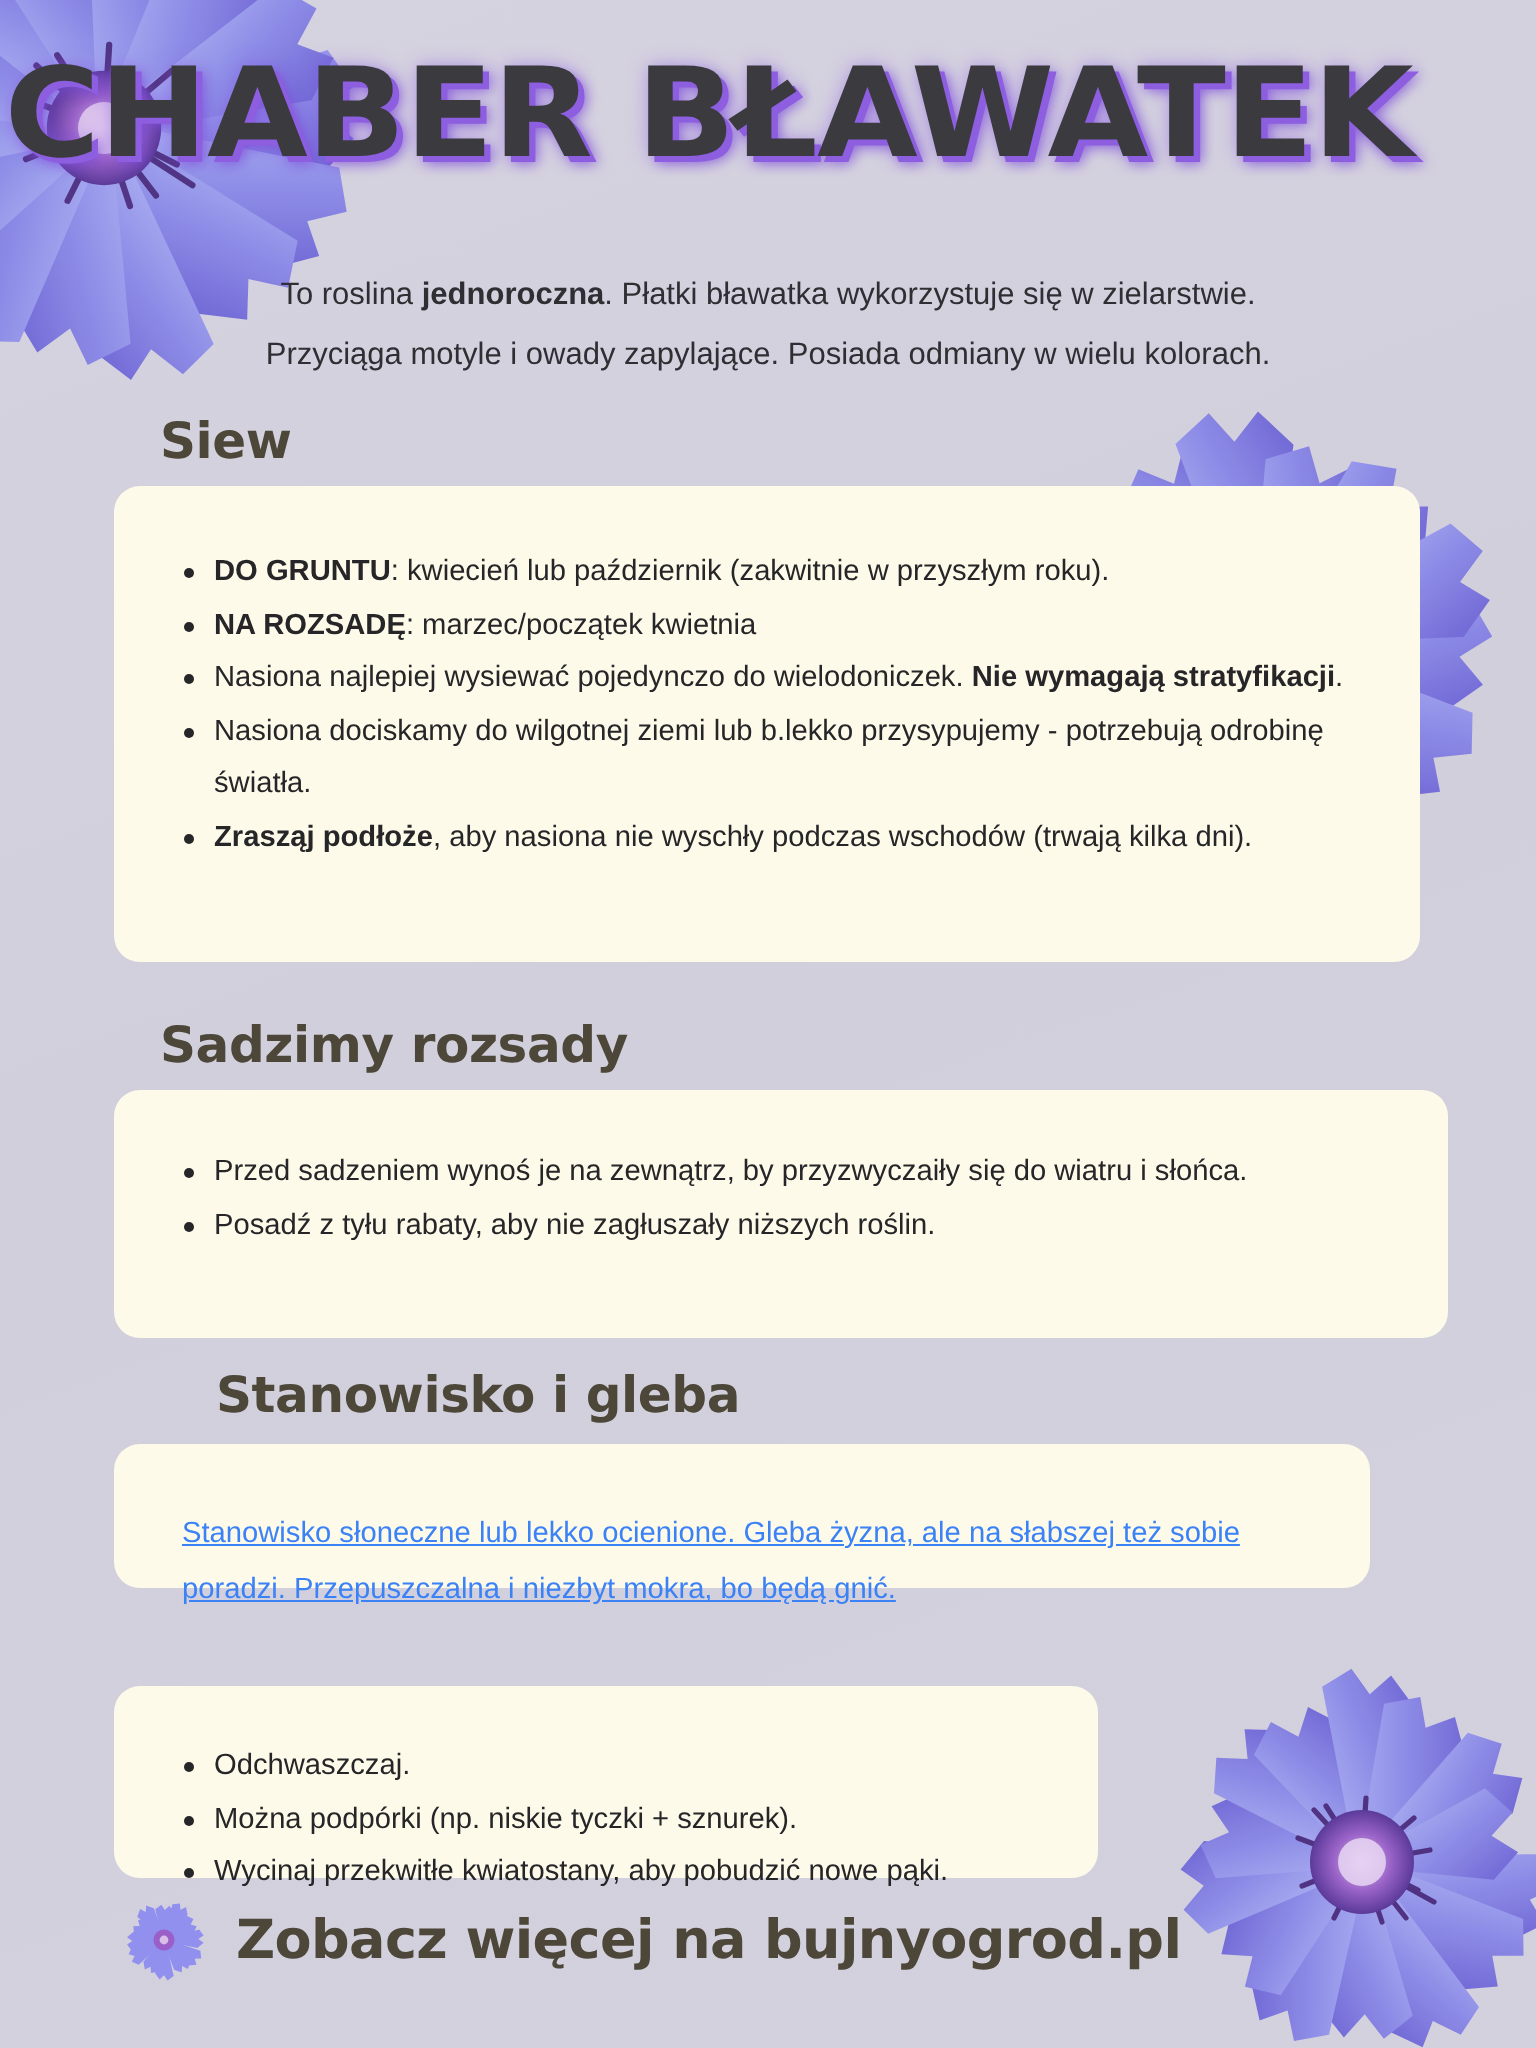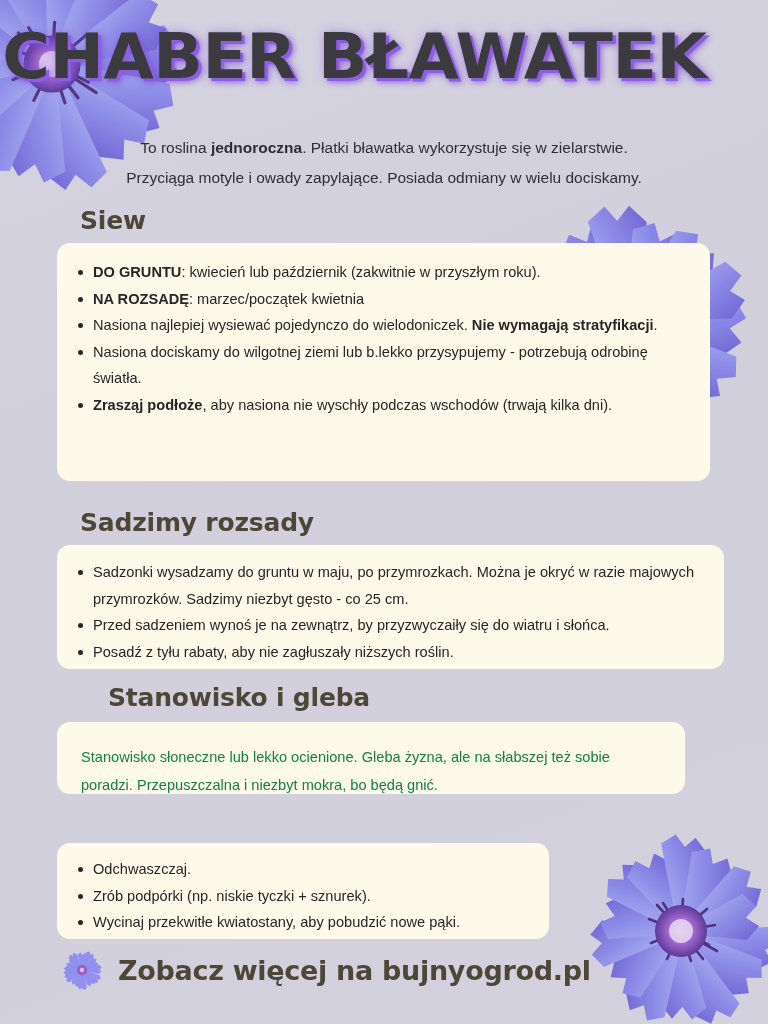--- a/index.html
+++ b/index.html
@@ -86,21 +86,21 @@
   .card {
     position: absolute;
     background: #fdfaea;
     border-radius: 13px;
     box-sizing: border-box;
     z-index: 2;
   }
   .card.above { z-index: 4; }
 
   .card ul {
-    margin: 2px;
+    margin: 16px;
     padding: 0;
     list-style: none;
   }
   .card li {
     position: relative;
     padding-left: 20px;
     font-size: 14.6px;
     line-height: 1.82;
     color: #262628;
   }
@@ -109,24 +109,25 @@
     position: absolute;
     left: 5px;
     top: 11px;
     width: 5px;
     height: 5px;
     border-radius: 50%;
     background: #262628;
   }
   .card li b { font-weight: bold; }
   .card p {
-    margin: 8px;
+    margin: 18px;
     font-size: 14.6px;
     line-height: 1.95;
-    color: #15803d;
+    color: #3b82f6;
+    text-decoration: underline;
   }
 
   
   #head-siew      { left: 80px;  top: 206px; }
   #card-siew      { left: 57px;  top: 243px; width: 653px; height: 238px; padding: 14px 18px 0 14px; }
 
   #head-sadzenie  { left: 80px;  top: 508px; }
   #card-sadzenie  { left: 57px;  top: 545px; width: 667px; height: 124px; padding: 12px 18px 0 14px; }
 
   #head-stanowisko{ left: 80px;  top: 683px; margin-left: 28px; }
@@ -372,52 +373,51 @@
   </div>
 
   <div class="title-wrap">
     <span class="title">CHABER BŁAWATEK</span>
   </div>
 
   <div class="intro">
     <div>
       <span>To roslina </span><b>jednoroczna</b><span>. Płatki bławatka wykorzystuje się w zielarstwie.</span>
     </div>
-    <div>Przyciąga motyle i owady zapylające. Posiada odmiany w wielu dociskamy.</div>
+    <div>Przyciąga motyle i owady zapylające. Posiada odmiany w wielu kolorach.</div>
   </div>
 
   <div class="section-head" id="head-siew">Siew</div>
   <div class="card" id="card-siew">
     <ul>
       <li><b>DO GRUNTU</b><span>: kwiecień lub październik (zakwitnie w przyszłym roku).</span></li>
       <li><b>NA ROZSADĘ</b><span>: marzec/początek kwietnia</span></li>
       <li><span>Nasiona najlepiej wysiewać pojedynczo do wielodoniczek. </span><b>Nie wymagają stratyfikacji</b><span>.</span></li>
       <li><span>Nasiona dociskamy do wilgotnej ziemi lub b.lekko przysypujemy - potrzebują odrobinę światła.</span></li>
       <li><b>Zrasząj podłoże</b><span>, aby nasiona nie wyschły podczas wschodów (trwają kilka dni).</span></li>
     </ul>
   </div>
 
   <div class="section-head" id="head-sadzenie">Sadzimy rozsady</div>
   <div class="card above" id="card-sadzenie">
     <ul>
-      <li><span>Sadzonki wysadzamy do gruntu w maju, po przymrozkach. Można je okryć w razie majowych przymrozków. Sadzimy niezbyt gęsto - co 25 cm.</span></li>
       <li><span>Przed sadzeniem wynoś je na zewnątrz, by przyzwyczaiły się do wiatru i słońca.</span></li>
       <li><span>Posadź z tyłu rabaty, aby nie zagłuszały niższych roślin.</span></li>
     </ul>
   </div>
 
   <div class="section-head" id="head-stanowisko">Stanowisko i gleba</div>
   <div class="card above" id="card-stanowisko">
     <p>Stanowisko słoneczne lub lekko ocienione. Gleba żyzna, ale na słabszej też sobie poradzi. Przepuszczalna i niezbyt mokra, bo będą gnić.</p>
   </div>
 
   <div class="card above" id="card-pielegnacja">
     <ul>
       <li><span>Odchwaszczaj.</span></li>
-      <li><span>Zrób podpórki (np. niskie tyczki + sznurek).</span></li>
+      <li><span>Można podpórki (np. niskie tyczki + sznurek).</span></li>
       <li><span>Wycinaj przekwitłe kwiatostany, aby pobudzić nowe pąki.</span></li>
     </ul>
   </div>
 
   <div class="footer">
     <span class="footer-icon">
       <svg viewBox="0 0 100 100" width="44" height="44">
         <g transform="translate(50,50)">
           <g fill="#8e8df0" opacity="0.95">
             <g transform="rotate(0)">   

